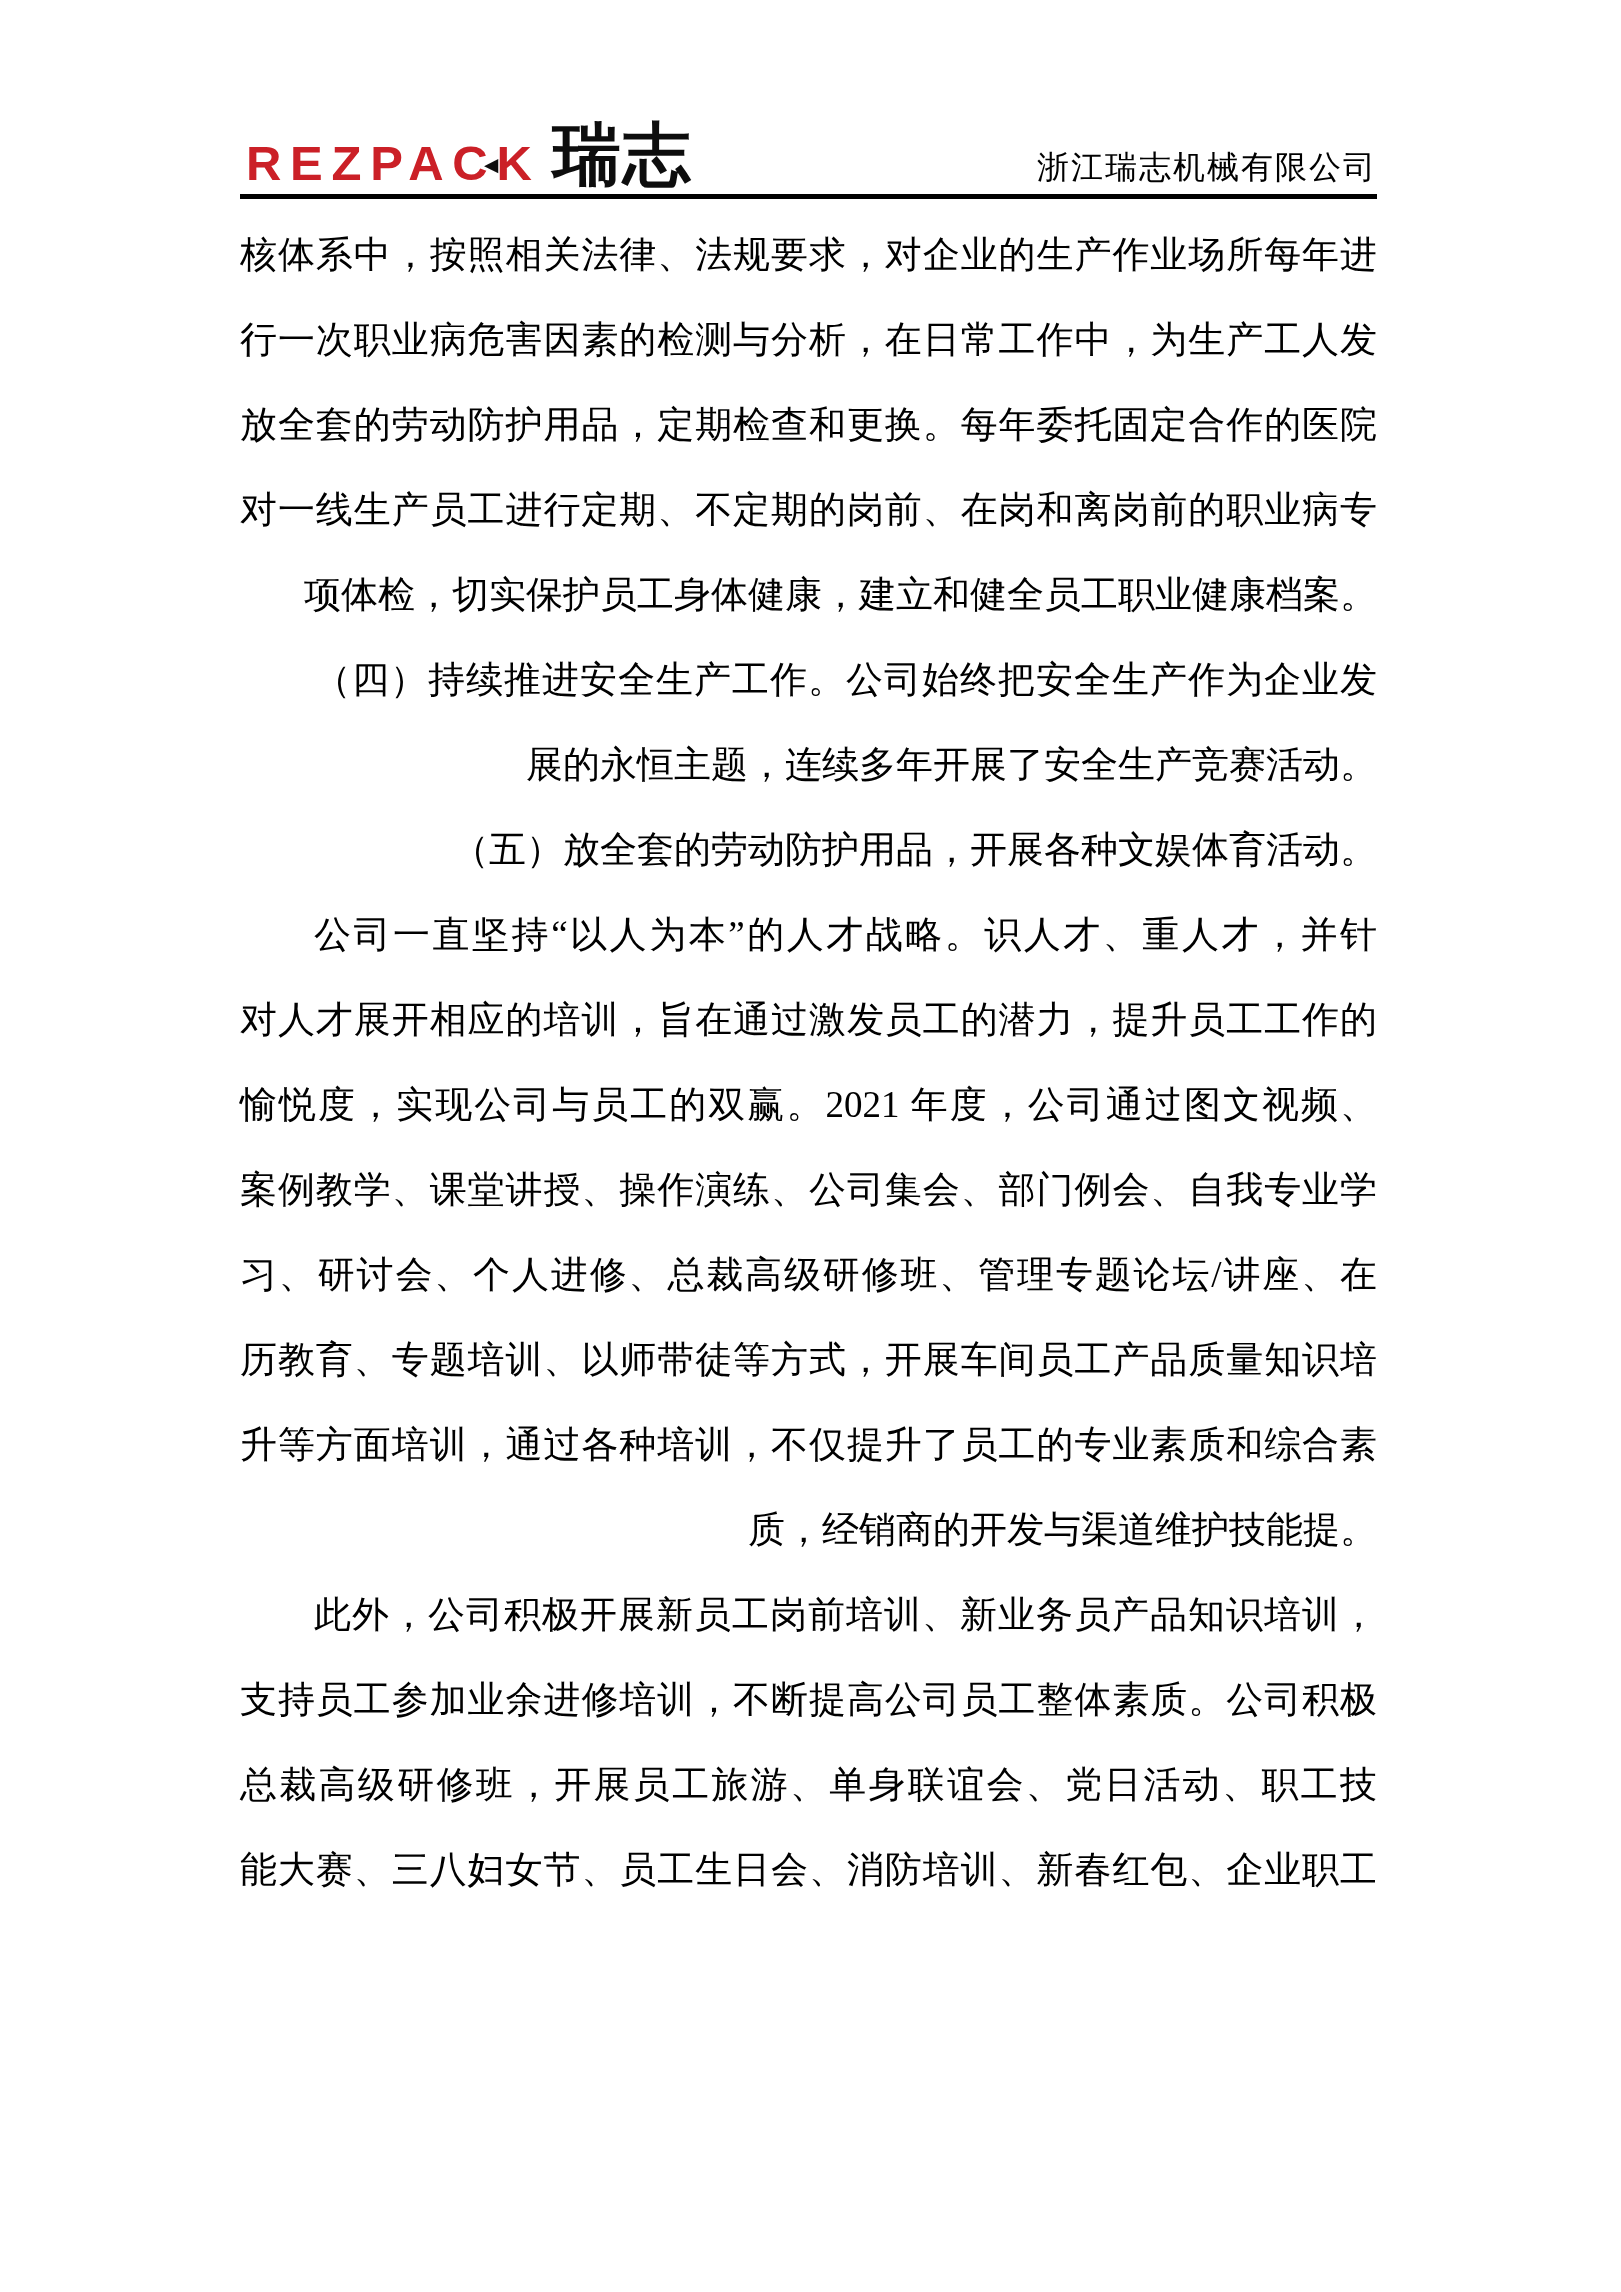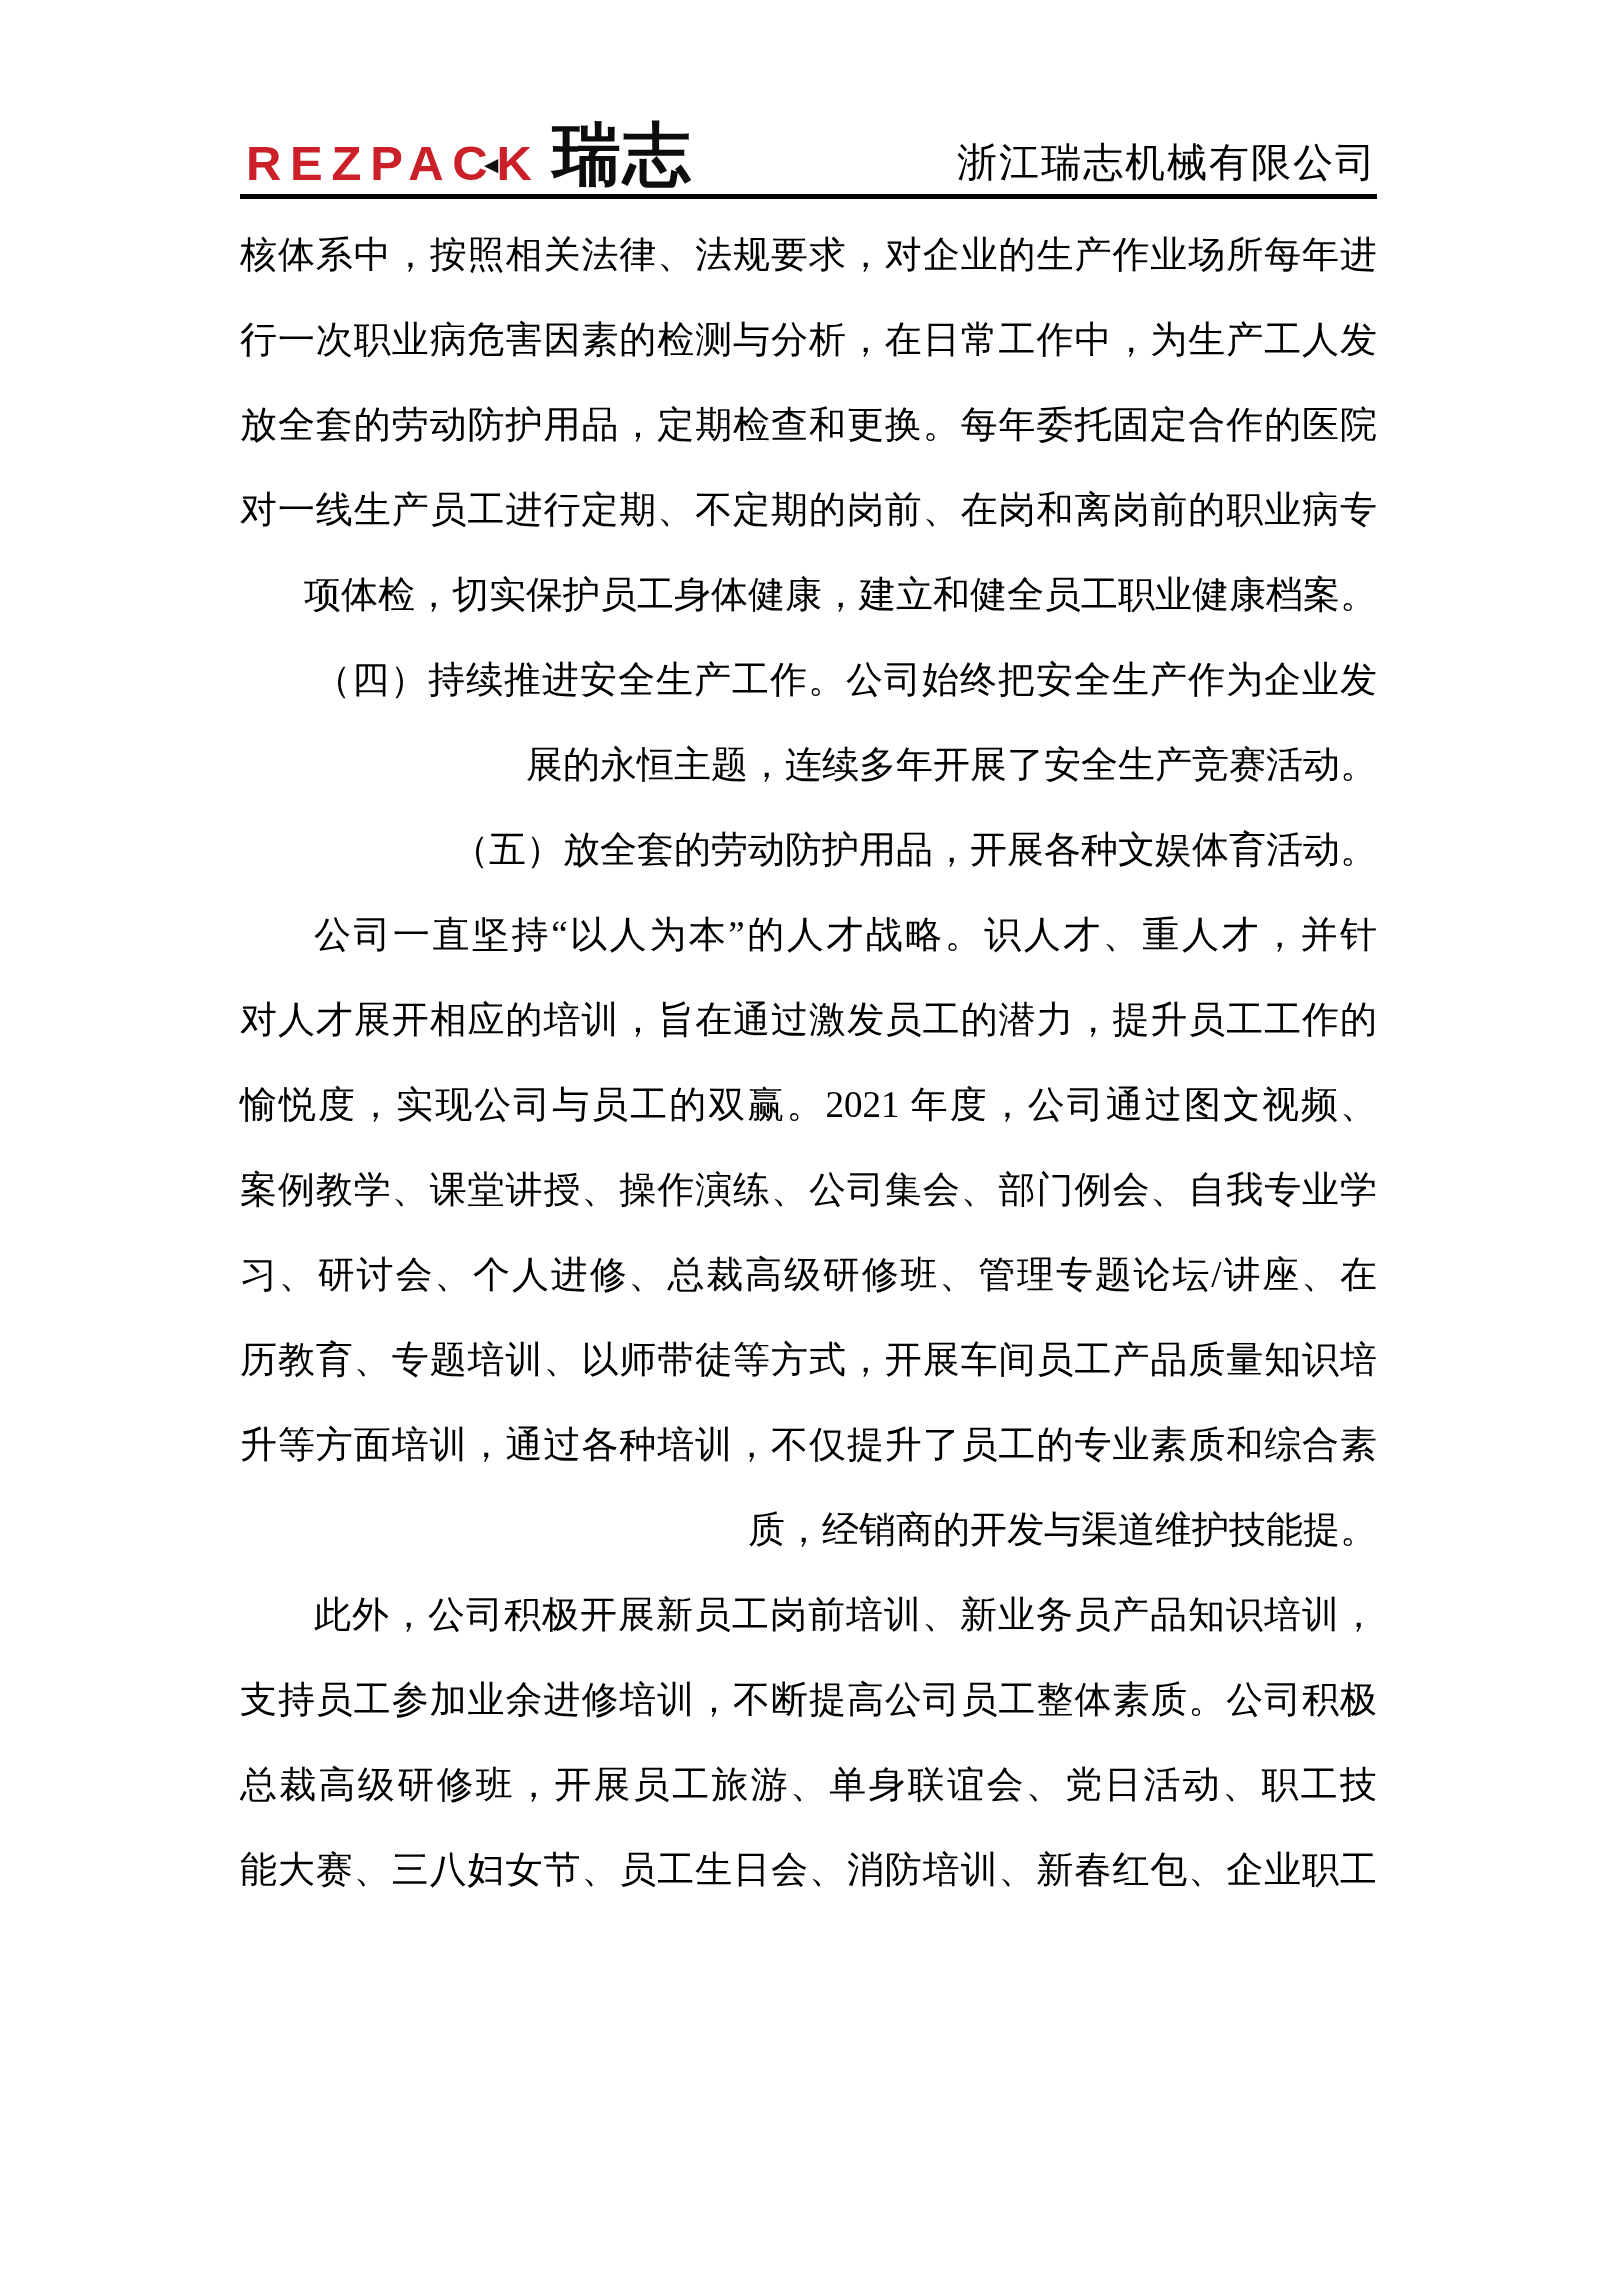--- a/index.html
+++ b/index.html
@@ -66,21 +66,21 @@
     font-size: 68px;
     line-height: 0.84;
     letter-spacing: 2px;
     color: #0d0d0d;
     margin-left: 11.8px;
   }
   .company-name {
     position: absolute;
     right: 0;
     bottom: 8.8px;
-    font-size: 40px;
+    font-size: 32px;
     letter-spacing: 2px;
     color: #000000;
     white-space: nowrap;
   }
   
   .body-text {
     position: absolute;
     left: 240px;
     top: 212px;
     width: 1137px;

